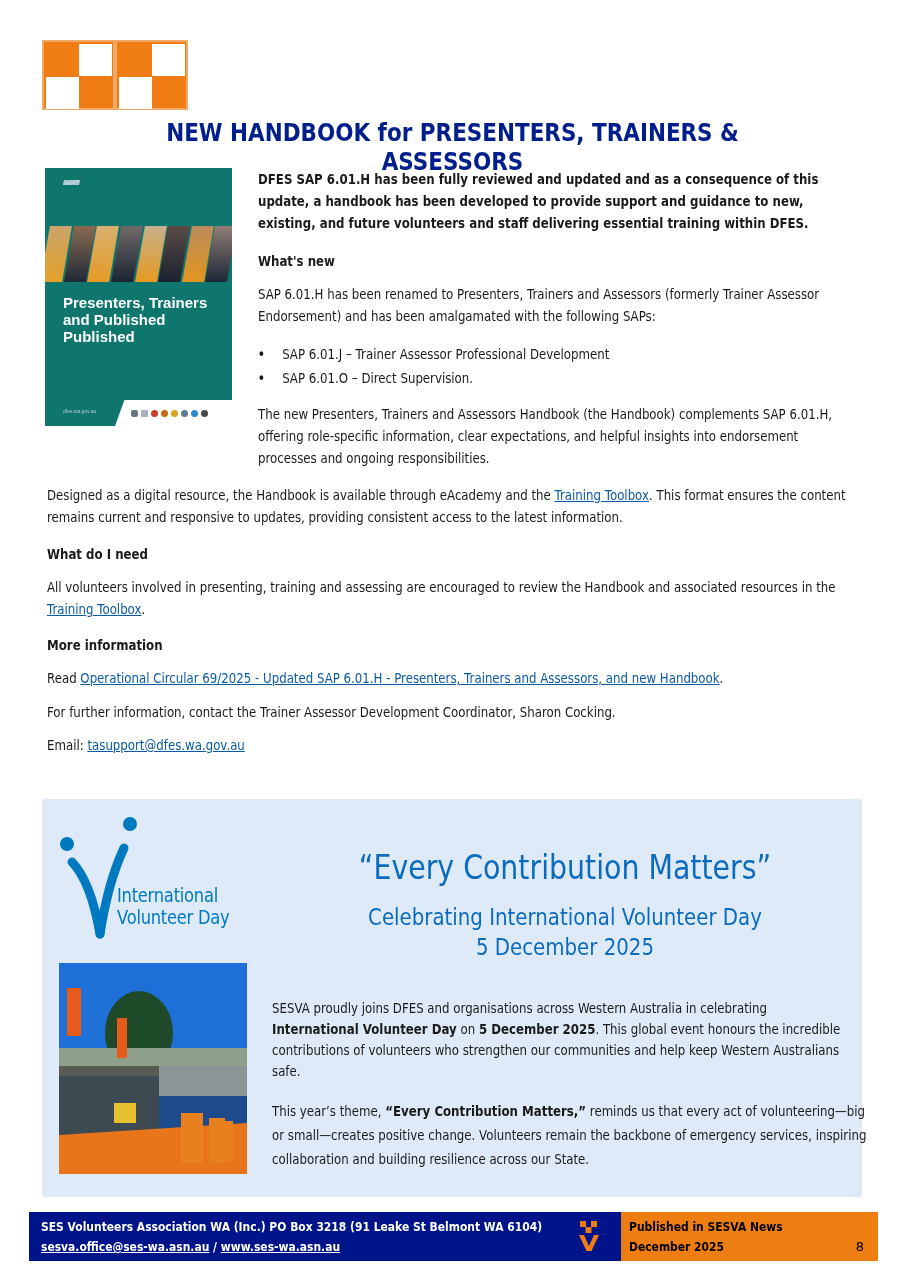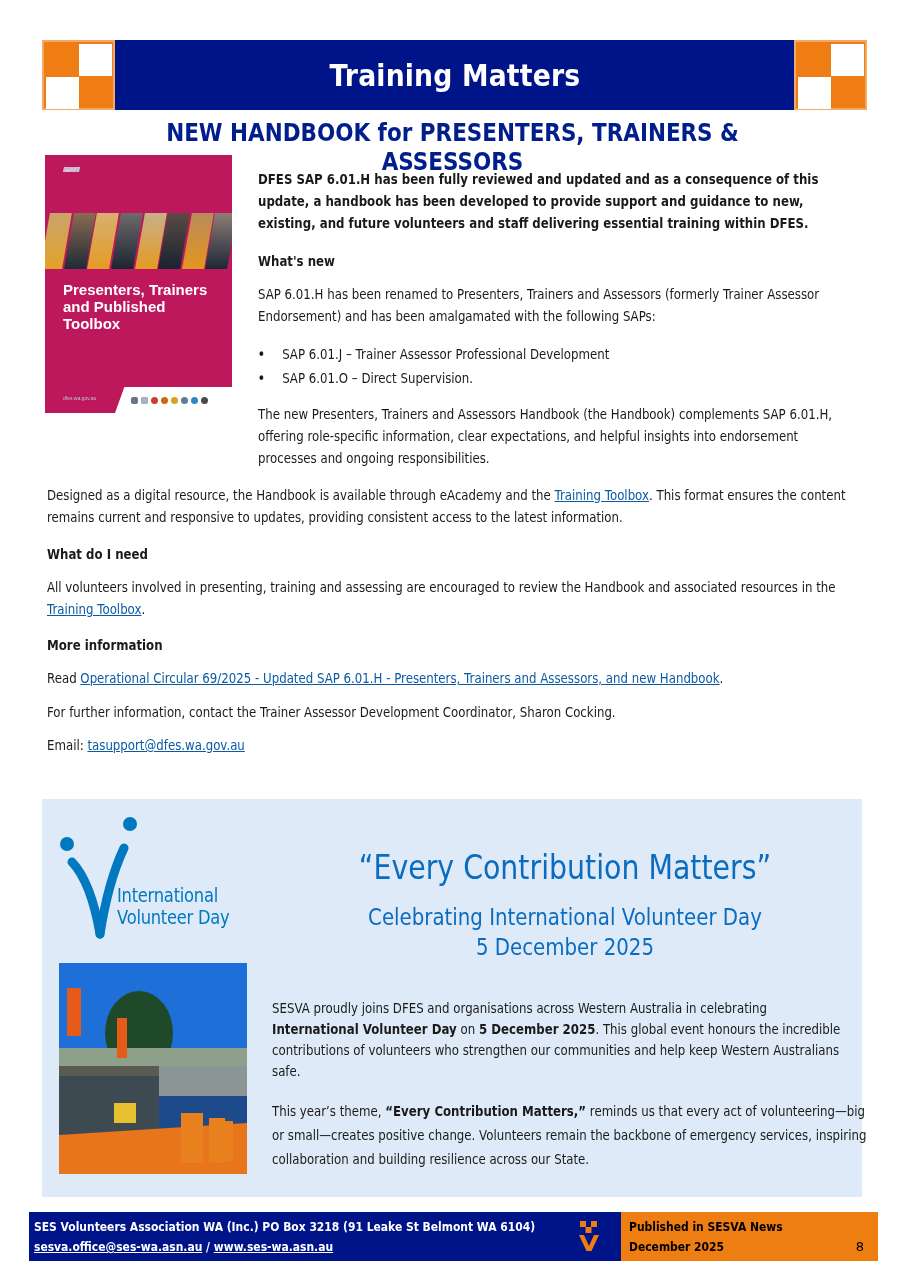--- a/index.html
+++ b/index.html
@@ -13,21 +13,21 @@
   .checker.left .sq.a { left: 35px; top: 2px; }
   .checker.left .sq.b { left: 2px; top: 35px; }
   .checker.right .sq.a { left: 35px; top: 2px; }
   .checker.right .sq.b { left: 2px; top: 35px; }
   .banner-mid { flex: 1; background: #001489; display: flex; align-items: center; justify-content: center; }
   .banner-title { color: #ffffff; font-size: 31px; font-weight: bold; letter-spacing: 0.2px; font-family: "DejaVu Sans", sans-serif; transform: scaleX(0.86); }
 
   .headline { position: absolute; left: 40px; top: 118px; width: 825px; text-align: center; color: #001e8c; font-size: 25px; font-weight: bold; font-family: "DejaVu Sans", sans-serif; transform: scaleX(0.86); }
 
   
-  .cover { position: absolute; left: 45px; top: 155px; width: 187px; height: 258px; background: #be185d; overflow: hidden; }
+  .cover { position: absolute; left: 45px; top: 168px; width: 187px; height: 258px; background: #0f766e; overflow: hidden; }
   .cover-dash { position: absolute; left: 18px; top: 11px; color: #d8e2f0; font-size: 7px; letter-spacing: -1px; font-weight: bold; }
   .cover-photos { position: absolute; left: 0; top: 58px; width: 187px; height: 56px; display: flex; gap: 2px; }
   .cover-photos .p { flex: 1; transform: skewX(-10deg); }
   .cover-title { position: absolute; left: 18px; top: 126px; color: #ffffff; font-size: 15px; font-weight: bold; line-height: 17px; }
   .cover-url { position: absolute; left: 18px; top: 240px; color: #b8c6da; font-size: 5px; }
   .cover-logos { position: absolute; left: 70px; top: 232px; width: 117px; height: 26px; background: #ffffff; clip-path: polygon(8% 0, 100% 0, 100% 100%, 0 100%); display: flex; align-items: center; gap: 3px; padding-left: 16px; }
   .cover-logos span { width: 7px; height: 7px; border-radius: 50%; display: inline-block; }
 
   
   .para { position: absolute; font-family: "DejaVu Sans", sans-serif; font-size: 13.4px; line-height: 22px; color: #1a1a1a; }
@@ -41,38 +41,35 @@
   
   .ivd-box { position: absolute; left: 42px; top: 799px; width: 820px; height: 398px; background: #deeaf7; }
   .ivd-logo { position: absolute; left: 56px; top: 812px; width: 200px; height: 130px; }
   .ivd-logo-text { position: absolute; left: 117px; top: 884px; color: #0079c1; font-size: 19px; line-height: 22px; font-family: "DejaVu Sans", sans-serif; transform: scaleX(0.86); transform-origin: left top; letter-spacing: -0.3px; }
   .ivd-photo { position: absolute; left: 59px; top: 963px; width: 188px; height: 211px; overflow: hidden; background: #1d6fd6; }
   .ivd-title { position: absolute; left: 290px; top: 848px; width: 550px; text-align: center; color: #0b6cbf; font-size: 33px; font-family: "DejaVu Sans", sans-serif; transform: scaleX(0.86); }
   .ivd-sub { position: absolute; left: 290px; top: 902px; width: 550px; text-align: center; color: #0b6cbf; font-size: 23px; line-height: 30px; font-family: "DejaVu Sans", sans-serif; transform: scaleX(0.86); }
 
   
   .footer { position: absolute; left: 29px; top: 1212px; width: 849px; height: 49px; display: flex; }
-  .footer-left { width: 592px; background: #001489; position: relative; padding: 5px 0 0 5px; color: #ffffff; font-family: "DejaVu Sans", sans-serif; font-size: 12.5px; line-height: 20px; font-weight: bold; }
+  .footer-left { width: 592px; background: #001489; position: relative; padding: 5px 0 0 12px; color: #ffffff; font-family: "DejaVu Sans", sans-serif; font-size: 12.5px; line-height: 20px; font-weight: bold; }
   .footer-left .ln { transform: scaleX(0.86); transform-origin: left top; white-space: nowrap; }
   .footer-left a { color: #ffffff; }
   .footer-mark { position: absolute; left: 548px; top: 8px; width: 24px; height: 32px; }
   .footer-right { flex: 1; background: #ee7d12; color: #000000; padding: 5px 0 0 8px; position: relative; font-family: "DejaVu Sans", sans-serif; font-size: 12.5px; line-height: 20px; font-weight: bold; }
   .footer-right .ln { transform: scaleX(0.86); transform-origin: left top; white-space: nowrap; }
   .page-num { position: absolute; right: 14px; top: 25px; font-weight: normal; font-size: 13px; }
 </style>
 </head>
 <body>
 
 <div class="banner">
   <div class="checker left">
     <div class="sq a"></div>
       <div class="sq b"></div>
-  </div>
-  <div class="banner-mid">
-    <span class="banner-title">Training Matters</span>
   </div>
   <div class="checker right">
     <div class="sq a"></div>
       <div class="sq b"></div>
   </div>
 </div>
 
 <div class="headline">NEW HANDBOOK for PRESENTERS, TRAINERS &amp; ASSESSORS</div>
 
 <div class="cover">
@@ -83,21 +80,21 @@
     <div class="p" style="background:linear-gradient(#d7b070,#e49b25);"></div>
     <div class="p" style="background:linear-gradient(#6f6a6a,#1b2433);"></div>
     <div class="p" style="background:linear-gradient(#c7b08a,#e59a22);"></div>
     <div class="p" style="background:linear-gradient(#5b4b45,#1a2230);"></div>
     <div class="p" style="background:linear-gradient(#b98a5a,#e3961e);"></div>
     <div class="p" style="background:linear-gradient(#8e7d74,#1d2738);"></div>
   </div>
   <div class="cover-title">
     <div>Presenters, Trainers</div>
     <div>and Published</div>
-    <div>Toolbox</div>
+    <div>Published</div>
   </div>
   <div class="cover-url">dfes.wa.gov.au</div>
   <div class="cover-logos">
     <span style="background:#6a7686;border-radius:2px;"></span>
     <span style="background:#a8b2bf;border-radius:1px;"></span>
     <span style="background:#c8402a;"></span>
     <span style="background:#c76a12;"></span>
     <span style="background:#d9a11e;"></span>
     <span style="background:#5f7b93;"></span>
     <span style="background:#2c8ac7;"></span>

